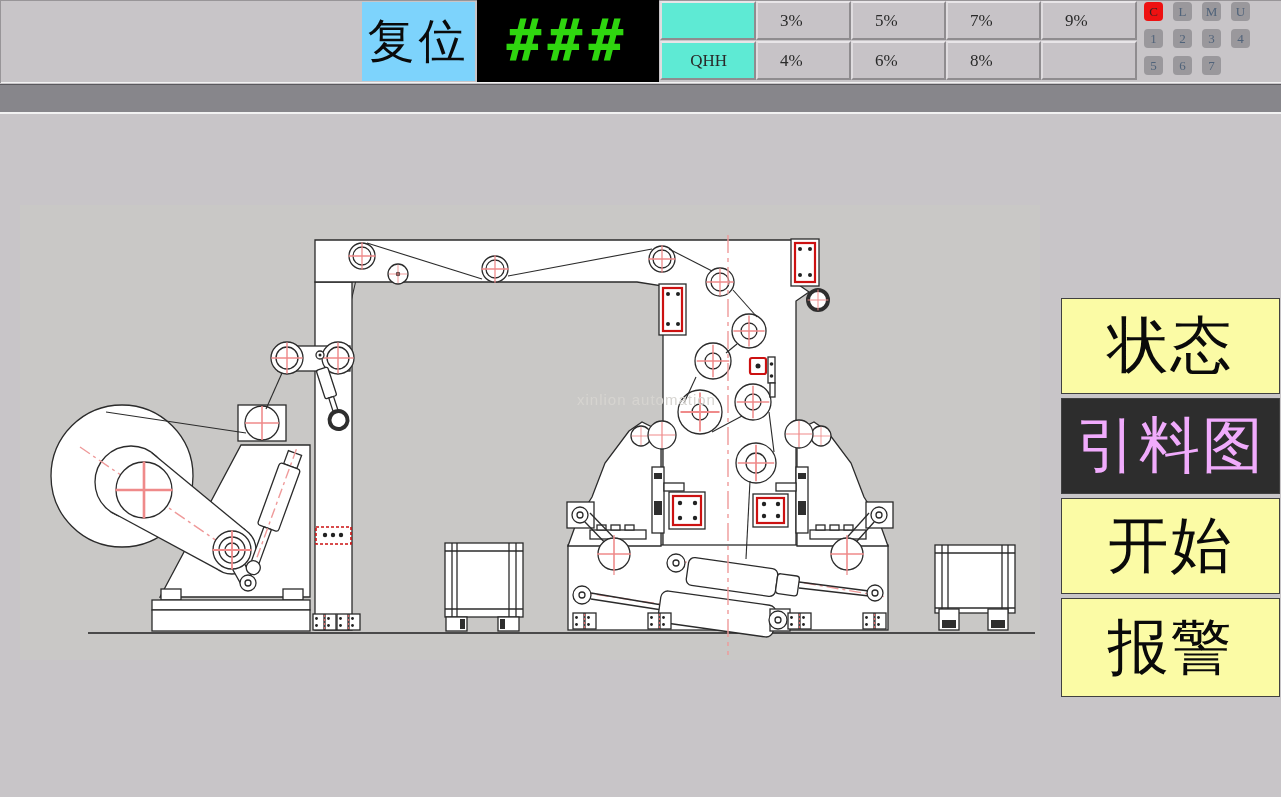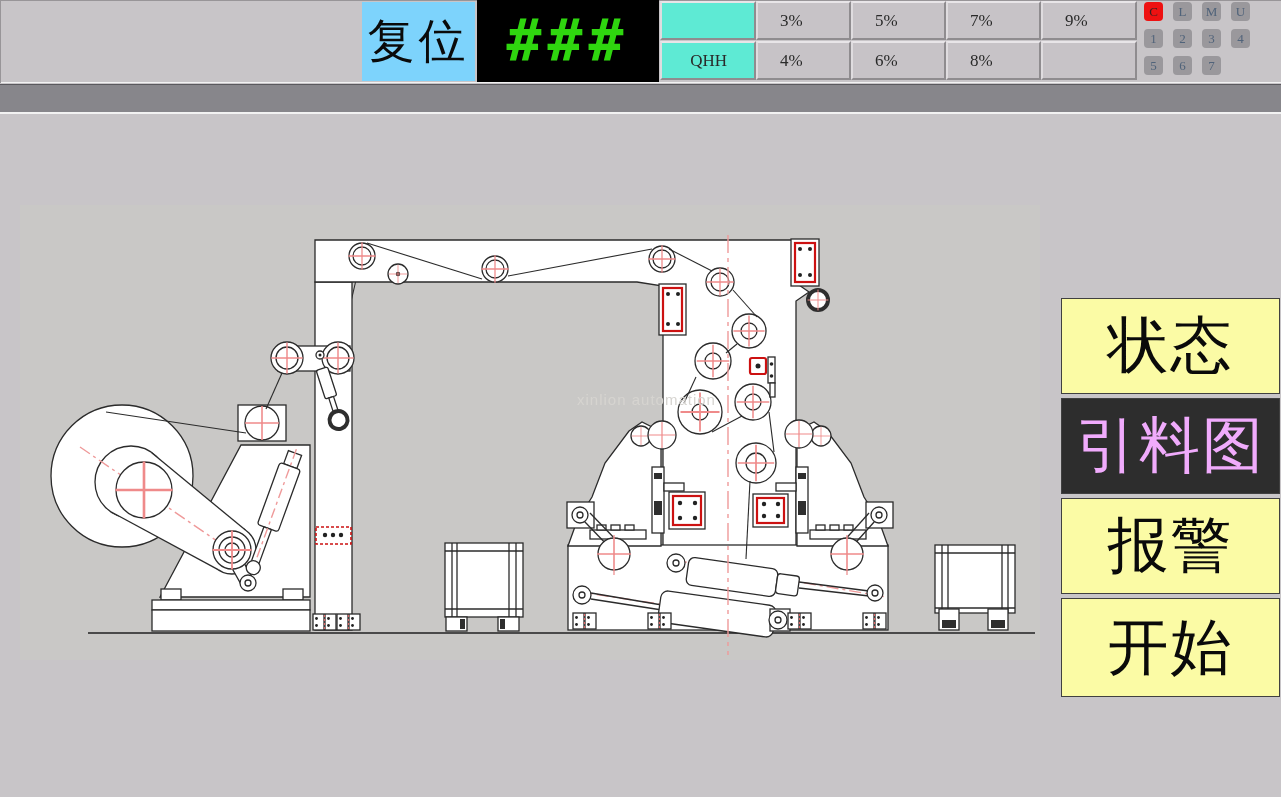--- a/index.html
+++ b/index.html
@@ -400,17 +400,17 @@
     <g>
       <line x1="708" y1="30" x2="708" y2="450" class="pk" stroke-dasharray="18 5 4 5"></line>
     </g>
 
     <text class="wm" x="557" y="200">xinlion automation</text>
   </svg>
 
   <div class="menu">
     <div class="menu-btn">状态</div>
     <div class="menu-btn active">引料图</div>
+    <div class="menu-btn">开始</div>
     <div class="menu-btn">报警</div>
-    <div class="menu-btn">开始</div>
   </div>
 
 </div>
 
 </body></html>

